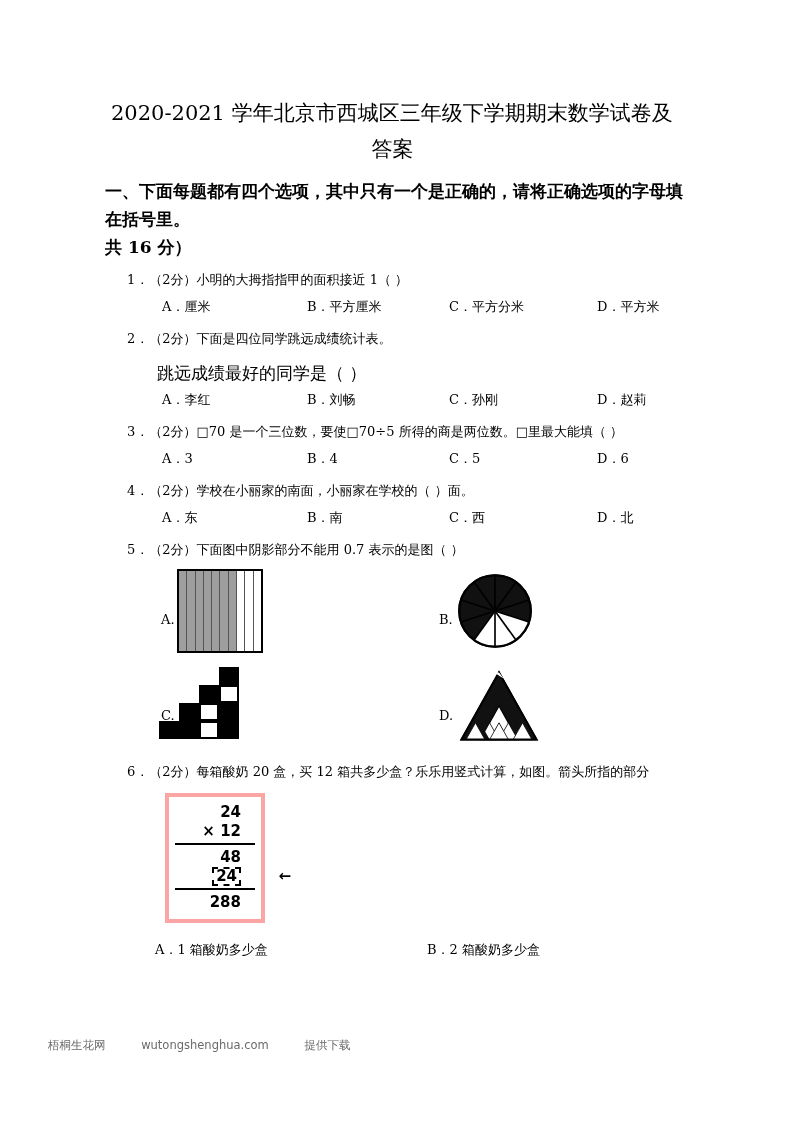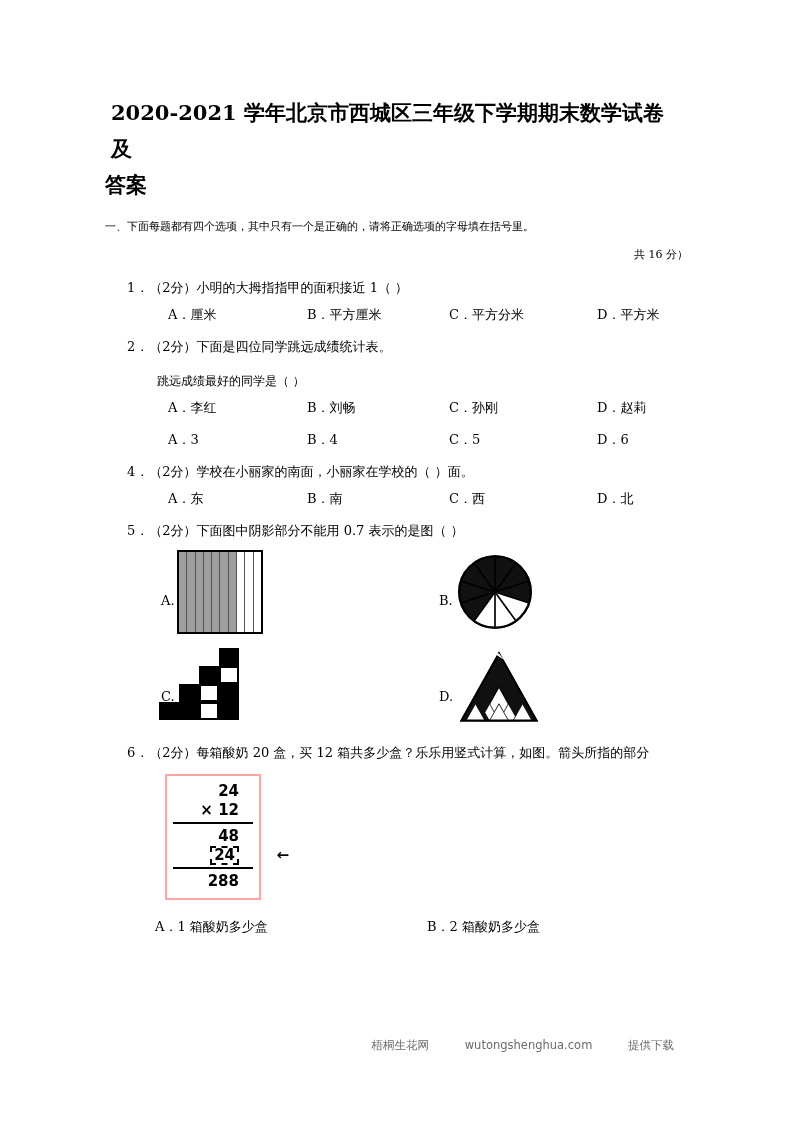--- a/index.html
+++ b/index.html
@@ -24,37 +24,37 @@
   .content {
     position: absolute;
     left: 105px;
     top: 95px;
     width: 583px;
   }
 
   
   .doc-title {
     font-size: 21px;
-    font-weight: bold;
+    font-weight: normal;
     line-height: 36px;
     text-align: center;
     letter-spacing: 0px;
     margin: 0 8px 2px 0;
   }
   .doc-title .line1 { display: block; text-align: left; padding-left: 6px;}
-  .doc-title .line2 { display: block; text-align: left; }
+  .doc-title .line2 { display: block; text-align: center; }
 
   
   .section-head {
-    font-size: 11px;
-    font-weight: normal;
+    font-size: 17px;
+    font-weight: bold;
     line-height: 28px;
     margin-top: 10px;
   }
-  .section-head .cont { display:block;text-align:right; }
+  .section-head .cont { display:block; }
 
   
   .q {
     font-size: 13px;
     line-height: 26px;
     margin-top: 6px;
     margin-left: 22px;
   }
   .q-stem {
     display: block;
@@ -73,21 +73,21 @@
     margin-top: 1px;
     font-size: 13px;
     line-height: 26px;
     position: relative;
     height: 26px;
   }
   .opt {
     position: absolute;
     white-space: nowrap;
   }
-  .opt.o0 { left: 41px; }
+  .opt.o0 { left: 35px; }
   .opt.o1 { left: 180px; }
   .opt.o2 { left: 322px; }
   .opt.o3 { left: 470px; }
 
   .opts-2col { height: 26px; }
   .opts-2col .opt.o0 { left: 28px; }
   .opts-2col .opt.o1 { left: 300px; }
 
   
   .tbl-wrap { padding-left: 30px; margin-top: 4px; }
@@ -104,21 +104,21 @@
     line-height: 32px;
     padding: 0;
   }
   table.stats td.c0 { width: 115px; }
   table.stats td.c1,
   table.stats td.c2,
   table.stats td.c3 { width: 114px; }
   table.stats td.c4 { width: 65px; }
   .tbl-follow {
     padding-left: 30px;
-    font-size: 12px;
+    font-size: 17px;
     line-height: 26px;
     margin-top: 8px;
   }
 
   
   .fig-grid {
     position: relative;
     height: 190px;
     margin-top: 6px;
   }
@@ -159,21 +159,21 @@
   .stair b.k { background: #000; }
   .stair b.w { background: #fff; border: 2px solid #000; }
 
   
   .tri { width: 80px; height: 74px; }
 
   
   .mult-wrap { padding-left: 38px; margin-top: 8px; }
   .mult-box {
     width: 92px;
-    border: 2px solid #fca5a5;
+    border: 4px solid #fca5a5;
     padding: 6px 0 7px 0;
     font-family: "DejaVu Sans", "Liberation Sans", sans-serif;
     font-weight: bold;
     font-size: 15px;
     background: #fff;
     position: relative;
   }
   .mult-row {
     text-align: right;
     padding-right: 20px;
@@ -204,24 +204,25 @@
     font-size: 15px;
     line-height: 17px;
   }
 
   
   .footer {
     position: absolute;
     left: 0;
     top: 1038px;
     width: 690px;
-    text-align: right;
+    text-align: left;
     font-size: 11.5px;
     color: #6a6a6a;
     font-family: "DejaVu Sans", "Liberation Sans", sans-serif;
+    padding-left: 32px;
   }
   .footer span { display: inline-block; margin: 0 16px; }
 </style>
 </head>
 <body>
 
 <div class="page">
   <div class="content">
 
     <h1 class="doc-title">
@@ -253,20 +254,23 @@
       <div class="tbl-follow">跳远成绩最好的同学是（      ）</div>
       <span class="opts">
         <span class="opt o0">A．李红</span>
         <span class="opt o1">B．刘畅</span>
         <span class="opt o2">C．孙刚</span>
         <span class="opt o3">D．赵莉</span>
       </span>
     </div>
 
     <div class="q">
+      <span class="q-stem">
+        <span class="num">3．</span><span>（2分）</span><span>□70 是一个三位数，要使□70÷5 所得的商是两位数。□里最大能填（      ）</span>
+      </span>
       <span class="opts">
         <span class="opt o0">A．3</span>
         <span class="opt o1">B．4</span>
         <span class="opt o2">C．5</span>
         <span class="opt o3">D．6</span>
       </span>
     </div>
 
     <div class="q">
       <span class="q-stem">

